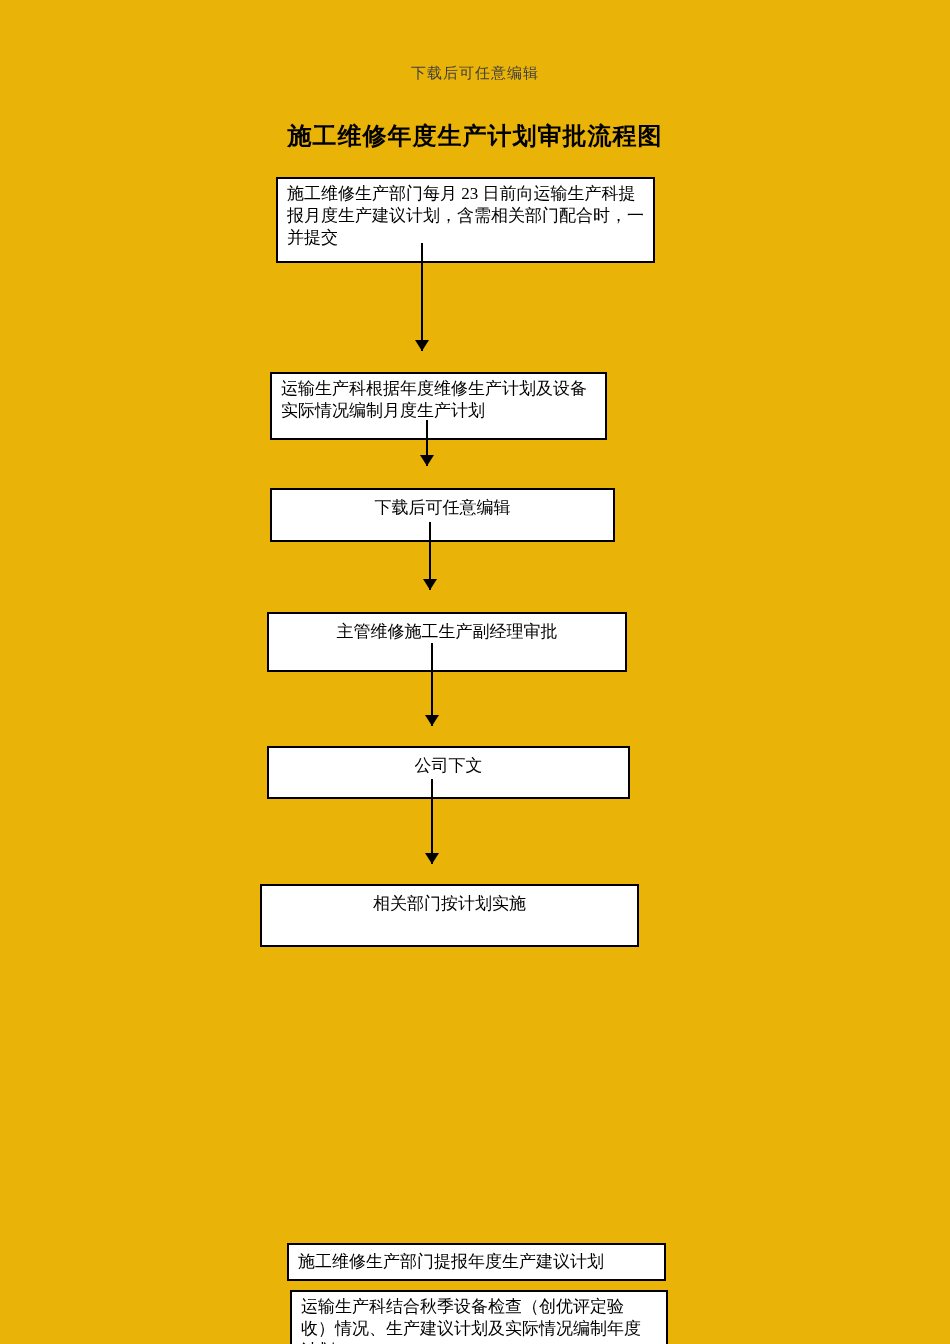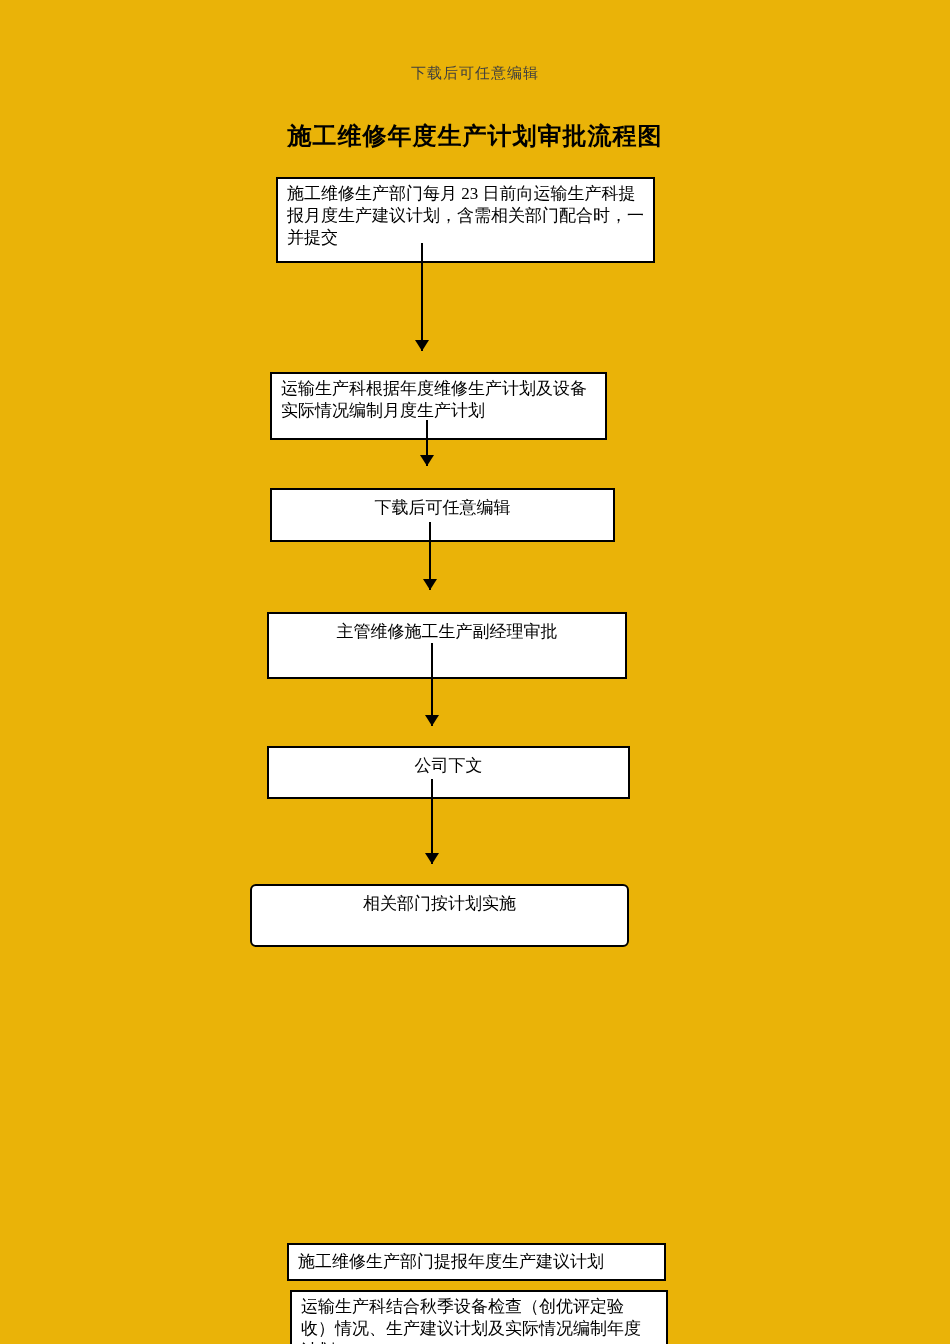--- a/index.html
+++ b/index.html
@@ -74,28 +74,28 @@
   <div class="arrow" style="left:421px; top:243px; height:108px;"></div>
 
   <div class="flow-box left" style="left:270px; top:352px; width:337px; height:68px;">运输生产科根据年度维修生产计划及设备实际情况编制月度生产计划</div>
 
   <div class="arrow" style="left:426px; top:420px; height:46px;"></div>
 
   <div class="flow-box center" style="left:270px; top:468px; width:345px; height:54px;">下载后可任意编辑</div>
 
   <div class="arrow" style="left:429px; top:522px; height:68px;"></div>
 
-  <div class="flow-box center" style="left:267px; top:592px; width:360px; height:67px;">主管维修施工生产副经理审批</div>
+  <div class="flow-box center" style="left:267px; top:592px; width:360px; height:60px;">主管维修施工生产副经理审批</div>
 
   <div class="arrow" style="left:431px; top:643px; height:83px;"></div>
 
   <div class="flow-box center" style="left:267px; top:726px; width:363px; height:53px;">公司下文</div>
 
   <div class="arrow" style="left:431px; top:779px; height:85px;"></div>
 
-  <div class="flow-box center" style="left:250px; top:864px; width:379px; height:63px;border-radius:6px;">相关部门按计划实施</div>
+  <div class="flow-box center" style="left:260px; top:864px; width:379px; height:63px;">相关部门按计划实施</div>
 
 
   <div class="flow-box left" style="left:287px; top:1223px; width:379px; height:38px; padding-top:6px;">施工维修生产部门提报年度生产建议计划</div>
 
   <div class="flow-box left" style="left:290px; top:1270px; width:378px; height:70px;">运输生产科结合秋季设备检查（创优评定验收）情况、生产建议计划及实际情况编制年度计划</div>
 
 </div>
 
 </body></html>

